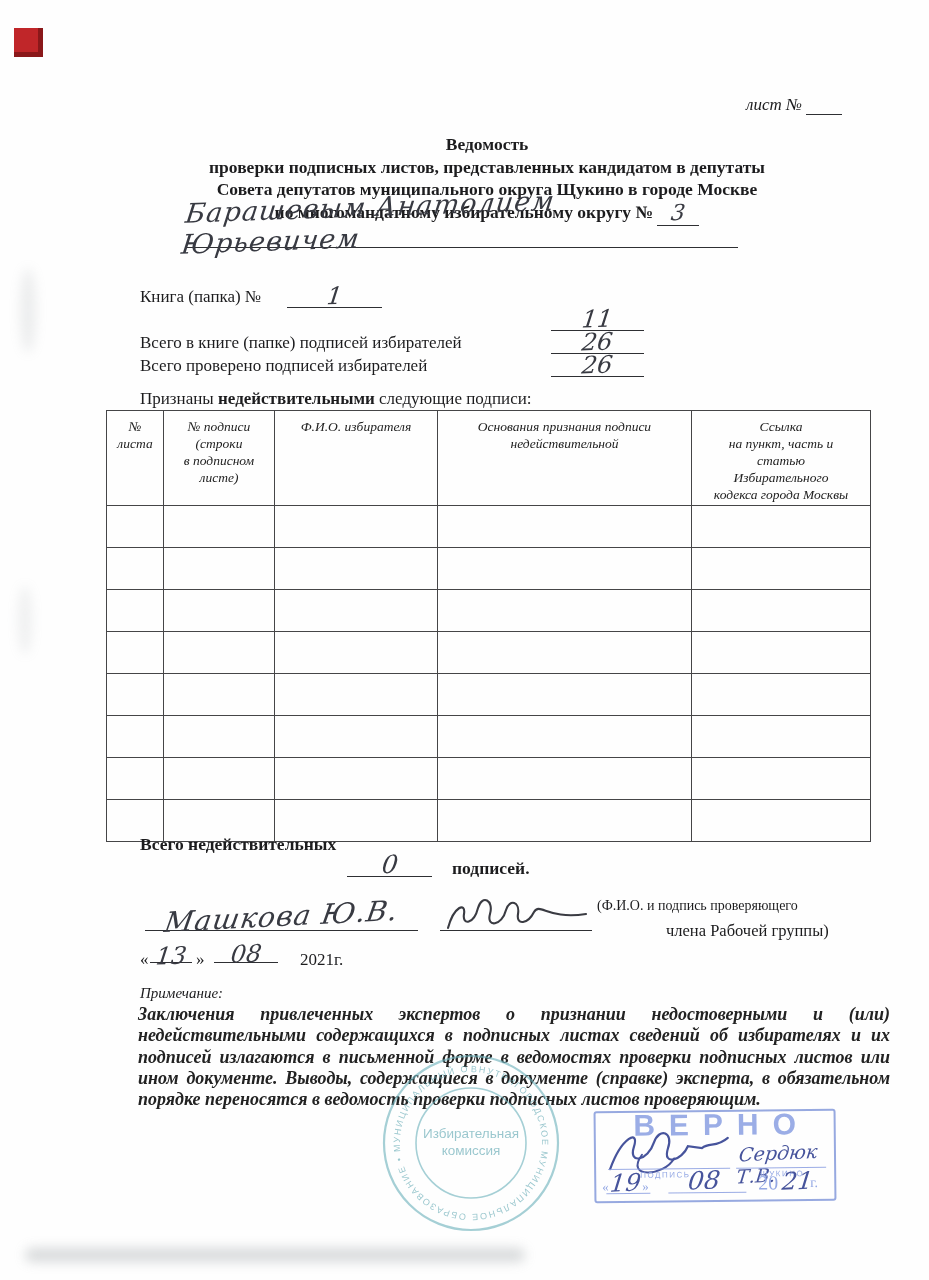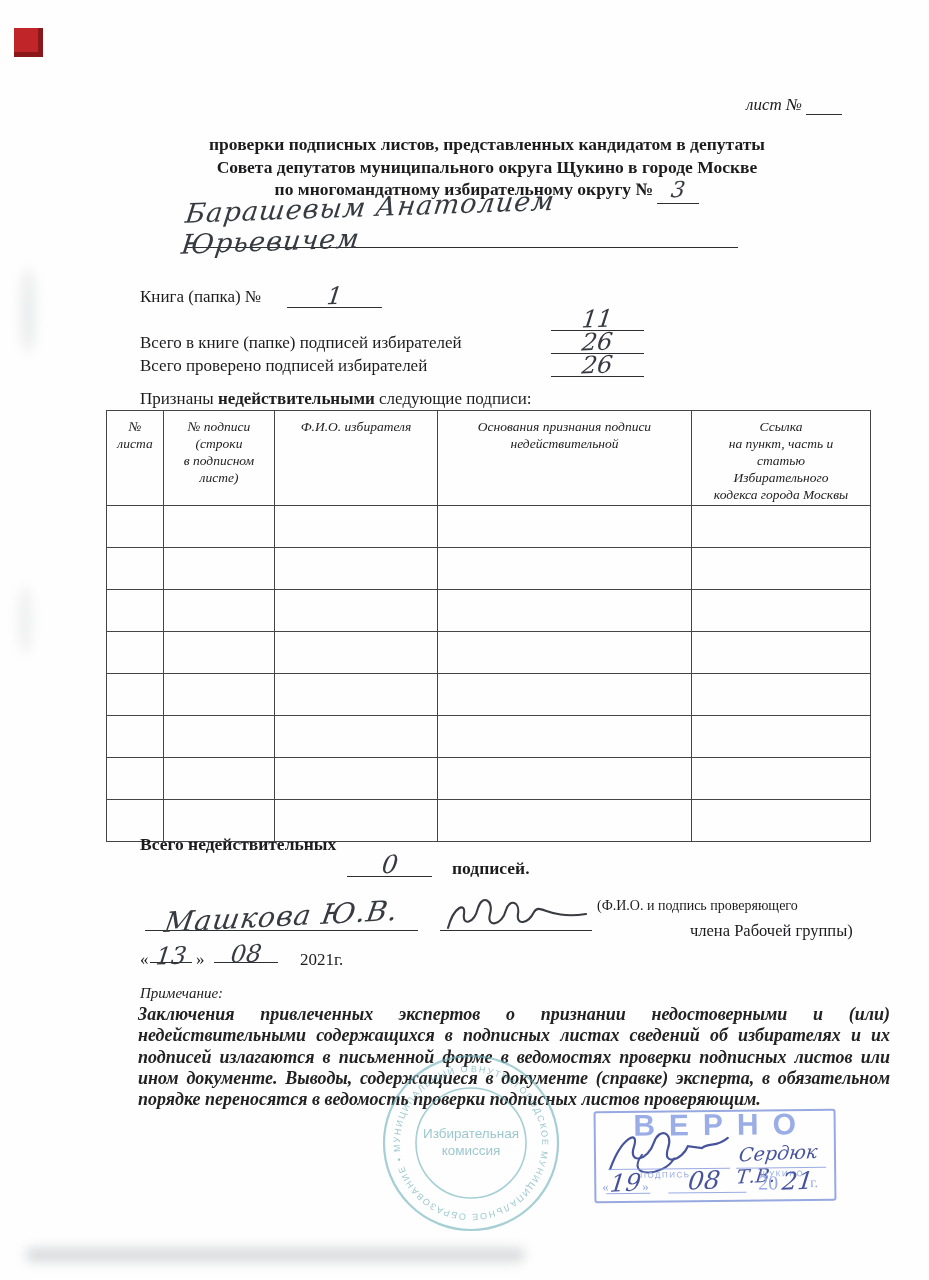--- a/index.html
+++ b/index.html
@@ -51,20 +51,21 @@
 <div class="page">
 
   <div class="red-marker"></div>
 
   <div class="abs italic t17" style="left:746px;top:95px;">
     <span>лист №</span>
   </div>
   <div class="blank" style="left:806px;top:92px;width:36px;height:22px;"></div>
 
   <div class="abs title-block">
+    <div>Ведомость</div>
     <div>проверки подписных листов, представленных кандидатом в депутаты</div>
     <div>Совета депутатов муниципального округа Щукино в городе Москве</div>
     <div>
       <span>по многомандатному избирательному округу №</span>
       <span style="display:inline-block;width:42px;border-bottom:1.8px solid #2e2f33;vertical-align:-2px;"><span class="hw" style="font-size:22px;font-weight:normal;">3</span></span>
     </div>
   </div>
 
   <div class="blank" style="left:185px;top:212px;width:553px;height:35px;border-bottom-width:1.8px;">
     <span class="hw" style="font-size:27px;letter-spacing:1px;">Барашевым Анатолием Юрьевичем</span>
@@ -187,21 +188,21 @@
 
   <div class="blank" style="left:145px;top:890px;width:273px;height:40px;border-bottom-width:1.8px;">
     <span class="hw" style="font-size:28px;letter-spacing:1px;transform:skewX(-12deg) rotate(-3deg);">Машкова Ю.В.</span>
   </div>
   <div class="blank" style="left:440px;top:890px;width:152px;height:40px;border-bottom-width:1.8px;">
     <svg width="148" height="40" viewBox="0 0 148 40" style="margin-bottom:-6px;">
       <path d="M6 32 C12 10 24 6 22 18 C20 30 32 28 36 12 C40 -2 52 4 48 18 C44 32 60 30 64 14 C68 2 78 6 76 18 C74 30 86 28 92 16 C98 6 106 24 144 18" stroke="#3a3b42" stroke-width="2.1" fill="none" stroke-linecap="round"></path>
     </svg>
   </div>
   <div class="abs" style="left:597px;top:898px;font-size:14px;">(Ф.И.О. и подпись проверяющего</div>
-  <div class="abs" style="left:666px;top:921px;font-size:16.5px;margin-left:24px;">члена Рабочей группы)</div>
+  <div class="abs" style="left:666px;top:921px;font-size:16.5px;">члена Рабочей группы)</div>
 
   <div class="abs t17" style="left:140px;top:950px;">«</div>
   <div class="blank" style="left:150px;top:938px;width:42px;height:24px;">
     <span class="hw" style="font-size:24px;margin-bottom:-8px;">13</span>
   </div>
   <div class="abs t17" style="left:196px;top:950px;">»</div>
   <div class="blank" style="left:214px;top:938px;width:64px;height:24px;">
     <span class="hw" style="font-size:24px;margin-bottom:-6px;">08</span>
   </div>
   <div class="abs t17" style="left:300px;top:950px;">2021г.</div>

